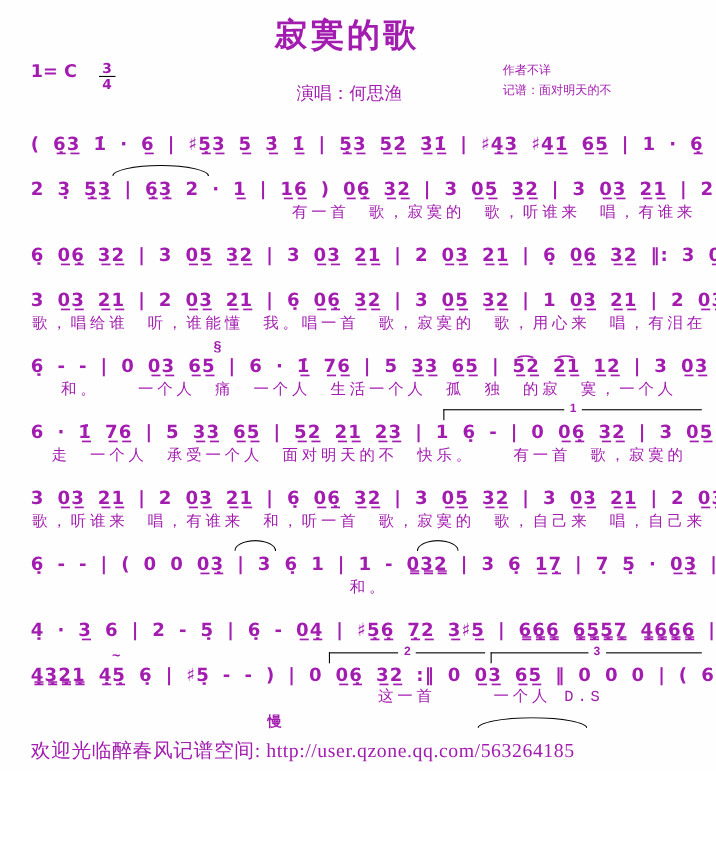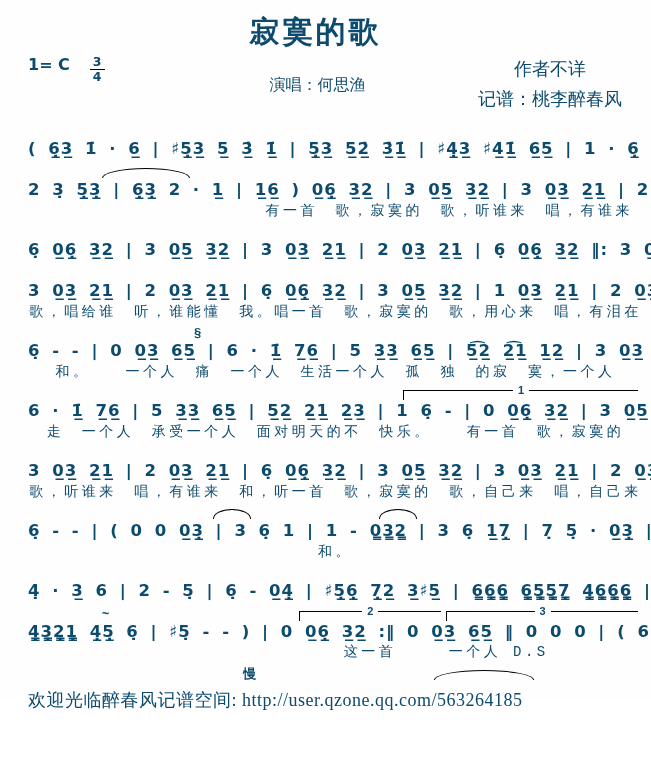--- a/index.html
+++ b/index.html
@@ -1,26 +1,26 @@
 <!DOCTYPE html>
 <html><head>
 <meta charset="utf-8">
 <style>
   html,body{margin:0;padding:0;background:#fff;width:651px;height:784px;overflow:hidden;}
   .page{width:651px;height:700px;box-sizing:border-box;padding:8px 8px 0 28px;
-        font-family:"Liberation Sans",sans-serif;color:#0c4a6e;background:#fefefe;}
+        font-family:"Liberation Sans",sans-serif;color:#a21caf;background:#fefefe;}
   .title{text-align:center;font-family:"DejaVu Serif",serif;font-weight:bold;
          font-size:30px;letter-spacing:3px;margin:4px 40px 2px 0;}
   .meta{display:flex;align-items:flex-start;margin:2px 0 10px 0;}
   .key{width:150px;font-weight:bold;font-size:16px;font-family:"DejaVu Sans",sans-serif;display:flex;align-items:flex-start;gap:20px;}
   .ts{display:inline-block;text-align:center;}
   .ts i{display:block;font-style:normal;font-weight:bold;font-size:12.5px;line-height:1.1;padding:0 3px;}
   .ts .tb{border-top:1.5px solid #000;}
   .singer{flex:1;text-align:center;font-size:16px;padding-top:2px;margin-top:18px;}
-  .cred{width:186px;font-size:18px;line-height:1.65;text-align:center;}
+  .cred{width:186px;font-size:11px;line-height:1.65;text-align:left;}
   .sys{position:relative;margin-bottom:5px;}
   .above{position:relative;height:13px;}
   .ann{position:absolute;top:0;}
   .ann.text{font-size:13px;font-weight:bold;line-height:13px;}
   .ann.volta{border-top:1.2px solid #000;border-left:1.2px solid #000;height:9px;top:4px;}
   .ann.volta span{position:absolute;left:50%;transform:translate(-50%,-58%);background:#fefefe;
                   padding:0 5px;font-size:11px;font-weight:bold;line-height:1;}
   .ann.arc{height:9px;top:3px;border:1.4px solid #000;border-bottom:none;
            border-radius:50% 50% 0 0 / 100% 100% 0 0;}
   .notation{font-family:"DejaVu Sans",sans-serif;font-weight:bold;font-size:16.5px;
@@ -38,21 +38,21 @@
     <div class="key">
       <span>1= C</span>
       <span class="ts">
         <i>3</i>
         <i class="tb">4</i>
       </span>
     </div>
     <div class="singer">演唱：何思渔</div>
     <div class="cred">
       <div>作者不详</div>
-      <div>记谱：桃李醉春风</div>
+      <div>记谱：面对明天的不</div>
     </div>
   </div>
 
   <div id="score">
       <div class="sys">
         <div class="above"></div>
         <div class="notation">( 6̲̣3̲ 1̇ · 6̲ | ♯5̲̣3̲ 5̲ 3̲̇ 1̲̇ | 5̲̣3̲ 5̲2̲̇ 3̲̇1̲̇ | ♯4̲̣3̲ ♯4̲1̲̇ 6̲5̲ | 1 · 6̲̣ 1̲6̲̣ |</div>
       </div>
       <div class="sys">
         <div class="above">

